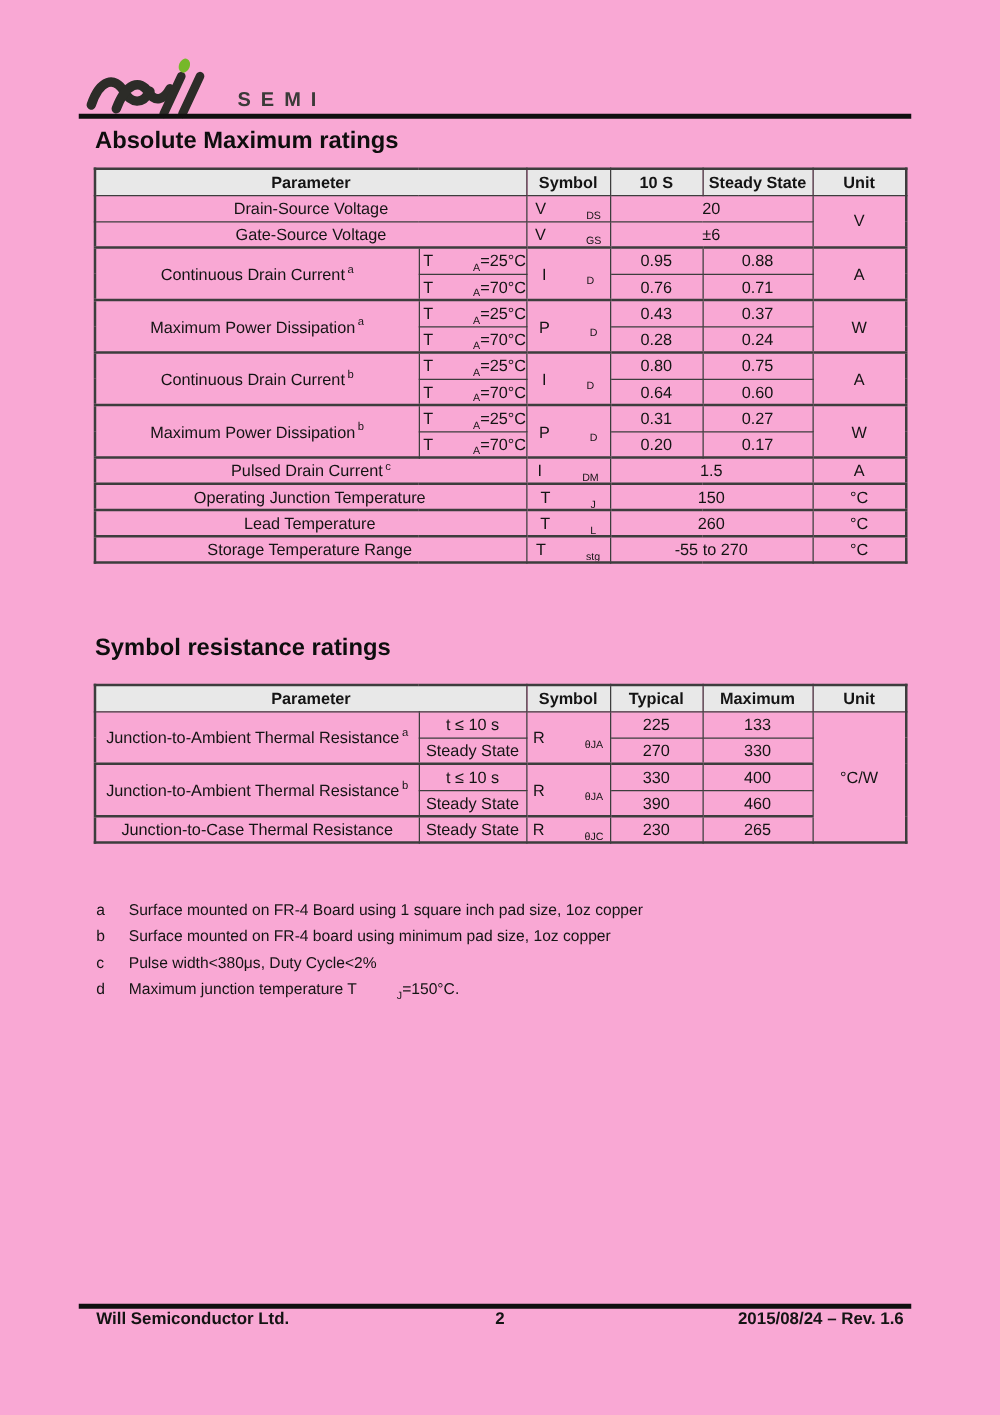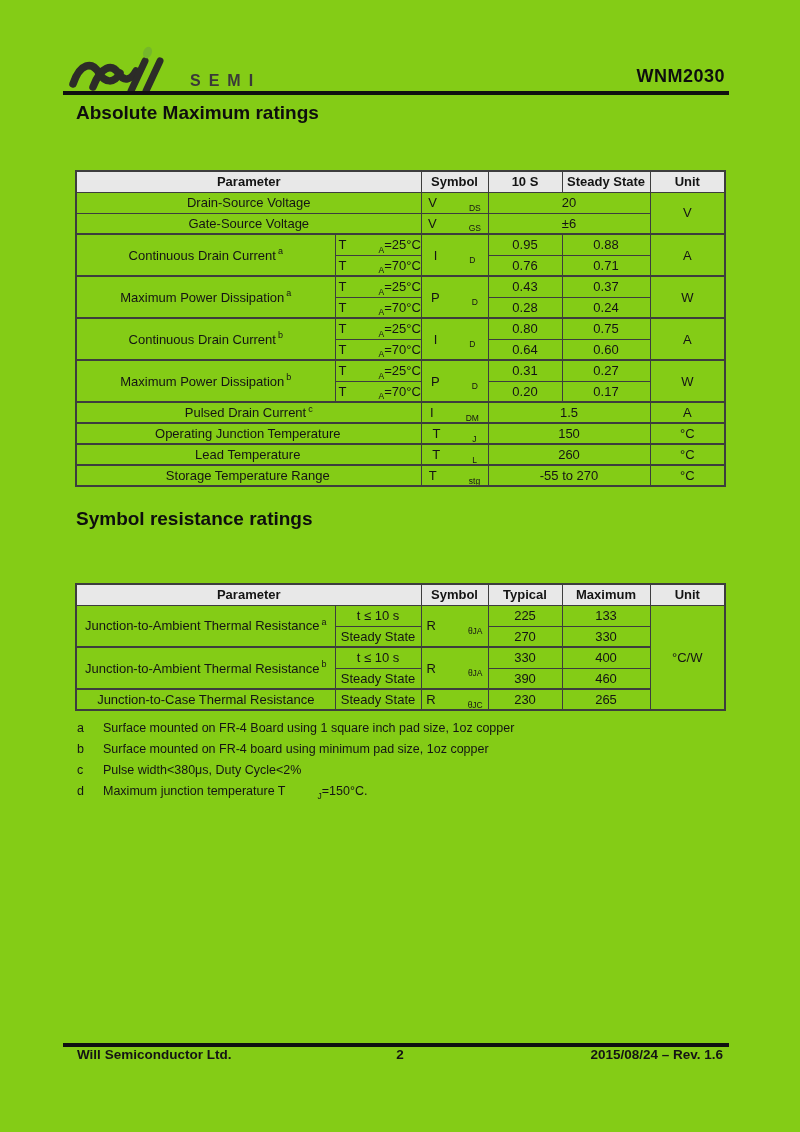--- a/index.html
+++ b/index.html
@@ -1,19 +1,19 @@
 <!DOCTYPE html>
 <html><head>
 <meta charset="utf-8">
 <style>
   * { margin:0; padding:0; box-sizing:border-box; }
   html,body { background:#888; }
   .page {
     position:relative; width:800px; height:1132px; margin:0 auto;
-    background:#84cc16; color:#141414;
+    background:#f9a8d4; color:#141414;
     font-family:"Liberation Sans","DejaVu Sans",sans-serif;
     overflow:hidden;
   }
   
   .brand { position:absolute; left:56px; top:46px; display:flex; align-items:flex-end; }
   .brand svg { display:block; }
   .brand-semi {
     font-size:16px; font-weight:bold; letter-spacing:8px; color:#3a3a38;
     margin-left:12px; margin-bottom:6px;
   }
@@ -26,21 +26,21 @@
   .rule.bottom { top:1043px; height:3.5px; }
 
   .section-title { position:absolute; left:76px; font-size:19px; font-weight:bold; color:#0e0e0e; }
   .st1 { top:102px; }
   .st2 { top:508px; }
 
   
   table.dtable {
     position:absolute; left:75px; width:649px;
     border-collapse:collapse; table-layout:fixed;
-    font-size:13px; color:#141414;margin-top:36px;
+    font-size:13px; color:#141414;
   }
   .t1 { top:134px; }
   .t2 { top:547px; }
   table.dtable td, table.dtable th {
     border:1px solid #3d3d3d; height:21px; padding:0 3px;
     text-align:center; vertical-align:middle; font-weight:normal;
     overflow:hidden; white-space:nowrap;
   }
   table.dtable { border:2px solid #3d3d3d; }
   table.dtable tr.head th { background:#e8e8e8; font-weight:bold; border-bottom:1px solid #3d3d3d; }
@@ -68,21 +68,20 @@
   <div class="brand">
     <svg width="122" height="50" viewBox="0 0 100 50" aria-hidden="true">
       <path d="M6 38 C 13 17, 25 15, 32 27 C 38 37, 47 38, 53 27" fill="none" stroke="#2c2c28" stroke-width="7.5" stroke-linecap="round"></path>
       <path d="M26 41 C 34 20, 45 17, 52 28 C 57 36, 64 34, 69 25" fill="none" stroke="#2c2c28" stroke-width="7.5" stroke-linecap="round"></path>
       <path d="M78 15 L 64 45" fill="none" stroke="#2c2c28" stroke-width="7" stroke-linecap="round"></path>
       <path d="M93 15 L 79 45" fill="none" stroke="#2c2c28" stroke-width="7" stroke-linecap="round"></path>
       <ellipse cx="80.5" cy="6.5" rx="4.3" ry="5.8" transform="rotate(22 80.5 6.5)" fill="#76b82a"></ellipse>
     </svg>
     <span class="brand-semi">SEMI</span>
   </div>
-  <div class="part-number">WNM2030</div>
   <div class="rule top"></div>
 
   <div class="section-title st1">Absolute Maximum ratings</div>
 
   <table class="dtable t1">
     <colgroup>
         <col style="width:259px">
         <col style="width:86px">
         <col style="width:67px">
         <col style="width:74px">

